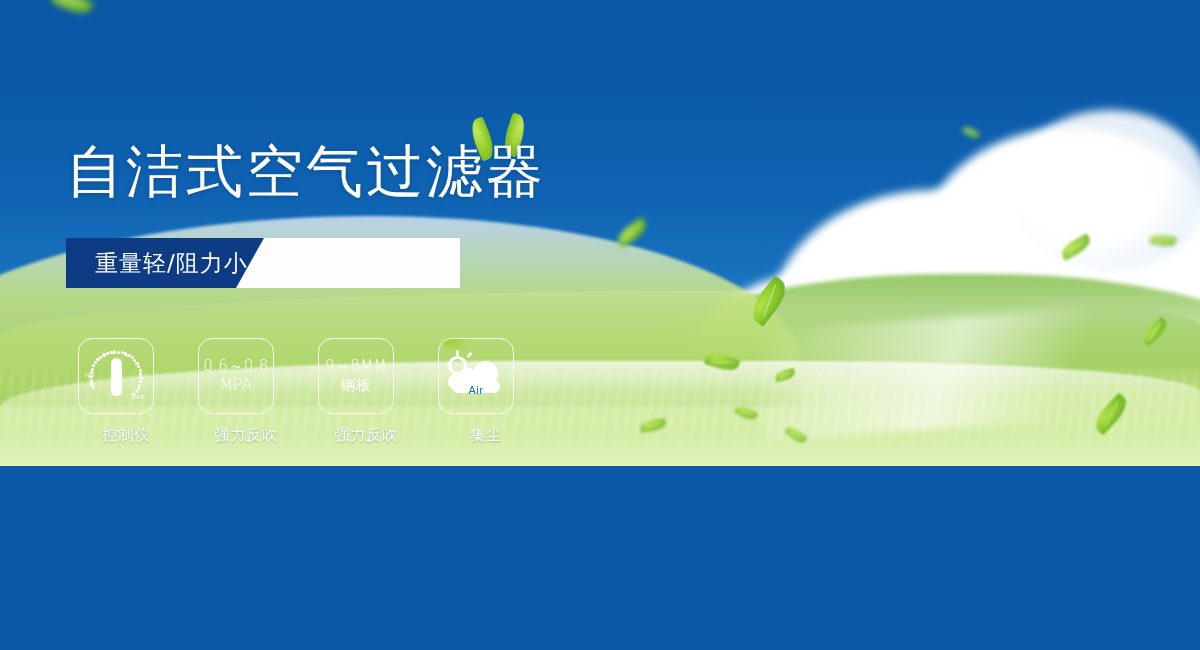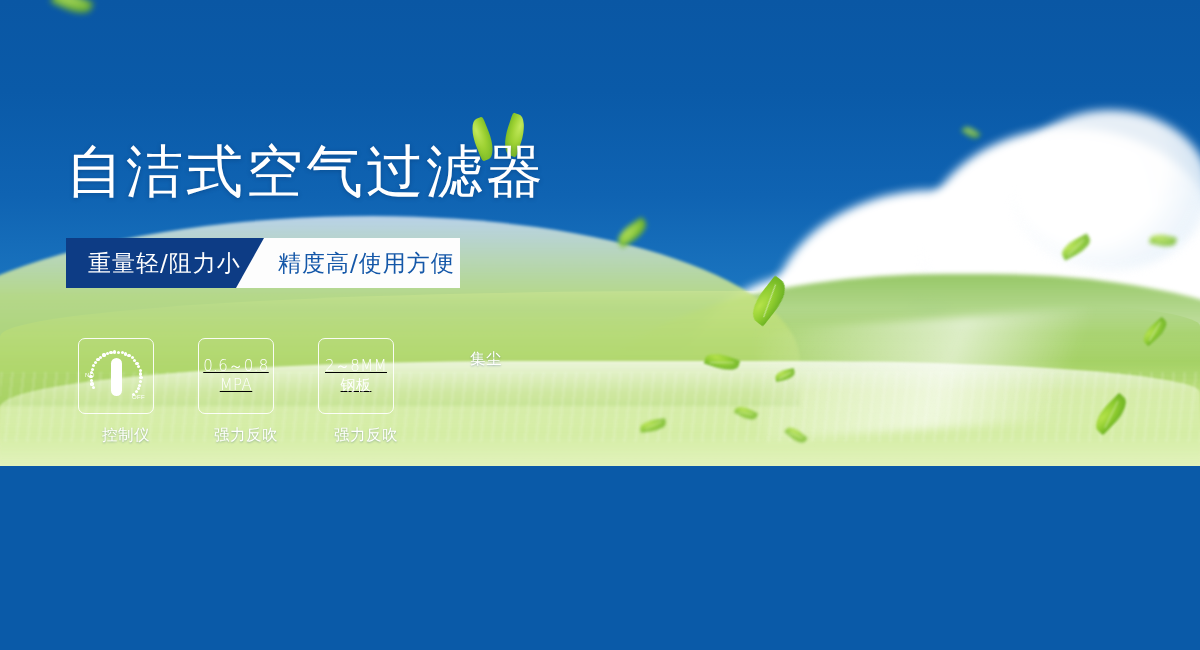--- a/index.html
+++ b/index.html
@@ -152,39 +152,38 @@
   .sub-left{
     position:absolute;left:0;top:0;width:198px;height:50px;
     background:#0d3c85;
   }
   .sub-right{
     position:absolute;left:170px;top:0;width:224px;height:50px;
     background:#fdfdfd;
     clip-path:polygon(28px 0, 224px 0, 224px 50px, 0 50px);
   }
   .sub-left-text{
-    position:absolute;left:22px;top:0;height:50px;line-height:50px;
+    position:absolute;left:29px;top:0;height:50px;line-height:50px;
     font-size:23px;color:#ffffff;letter-spacing:1px;white-space:nowrap;
     font-family:"DejaVu Sans","Liberation Sans",sans-serif;
   }
   .sub-right-text{
     position:absolute;left:212px;top:0;height:50px;line-height:50px;
     font-size:23px;color:#1457a8;letter-spacing:1px;white-space:nowrap;
     font-family:"DejaVu Sans","Liberation Sans",sans-serif;
   }
 
   
   .features{position:absolute;left:78px;top:338px;display:flex;gap:44px;}
   .feature{width:76px;display:flex;flex-direction:column;align-items:center;}
   .tile{
     width:74px;height:74px;border:1px solid rgba(255,255,255,.92);
-    border-radius:7px;position:relative;overflow:hidden;
+    border-radius:14px;position:relative;overflow:hidden;
     display:flex;align-items:center;justify-content:center;
     box-shadow:0 0 0 rgba(0,0,0,0);
-    text-decoration:underline;
   }
   .tile-text{
     color:#fff;text-align:center;font-size:15px;line-height:19px;
     letter-spacing:.4px;font-family:"DejaVu Sans","Liberation Sans",sans-serif;
     font-weight:300;
   }
   .feature-label{
     margin-top:11px;color:#ffffff;font-size:15.5px;white-space:nowrap;
     letter-spacing:.5px;font-family:"DejaVu Sans","Liberation Sans",sans-serif;
     text-shadow:0 1px 2px rgba(0,50,100,.3);
@@ -294,21 +293,20 @@
   <div class="sprout">
     <span class="sl"></span>
       <span class="sr"></span>
   </div>
   <div class="title">自洁式空气过滤器</div>
 
   <div class="subbar">
     <div class="sub-left"></div>
     <div class="sub-right"></div>
     <div class="sub-left-text">重量轻/阻力小</div>
-    <div class="sub-right-text">精度高/使用方便</div>
   </div>
 
   <div class="features">
 
     <div class="feature">
       <div class="tile">
         <div class="gauge" id="gauge">
           <div class="needle"></div>
           <div class="lbl lbl-no">NO</div>
           <div class="lbl lbl-off">OFF</div>
@@ -354,25 +352,39 @@
           <div>MPA</div>
         </div>
       </div>
       <div class="feature-label">强力反吹</div>
     </div>
 
 
     <div class="feature">
       <div class="tile">
         <div class="tile-text">
-          <div>2～8MM</div>
+          <div>9～8MM</div>
           <div>钢板</div>
         </div>
       </div>
       <div class="feature-label">强力反吹</div>
     </div>
 
     <div class="feature">
+      <div class="tile">
+        <div class="tile-leaf"></div>
+        <div class="cloudicon">
+          <div class="sun"></div>
+          <div class="ray" style="left:10px;top:0px;width:3px;height:6px;"></div>
+          <div class="ray" style="left:0px;top:14px;width:6px;height:3px;"></div>
+          <div class="ray" style="left:22px;top:2px;width:3px;height:6px;transform:rotate(40deg);"></div>
+          <div class="puff" style="left:12px;top:18px;width:20px;height:20px;"></div>
+          <div class="puff" style="left:27px;top:11px;width:25px;height:25px;"></div>
+          <div class="puff" style="left:2px;top:24px;width:16px;height:16px;"></div>
+          <div class="base"></div>
+          <div class="air">Air</div>
+        </div>
+      </div>
       <div class="feature-label">集尘</div>
     </div>
 
   </div>
 </div>
 
 </body></html>

